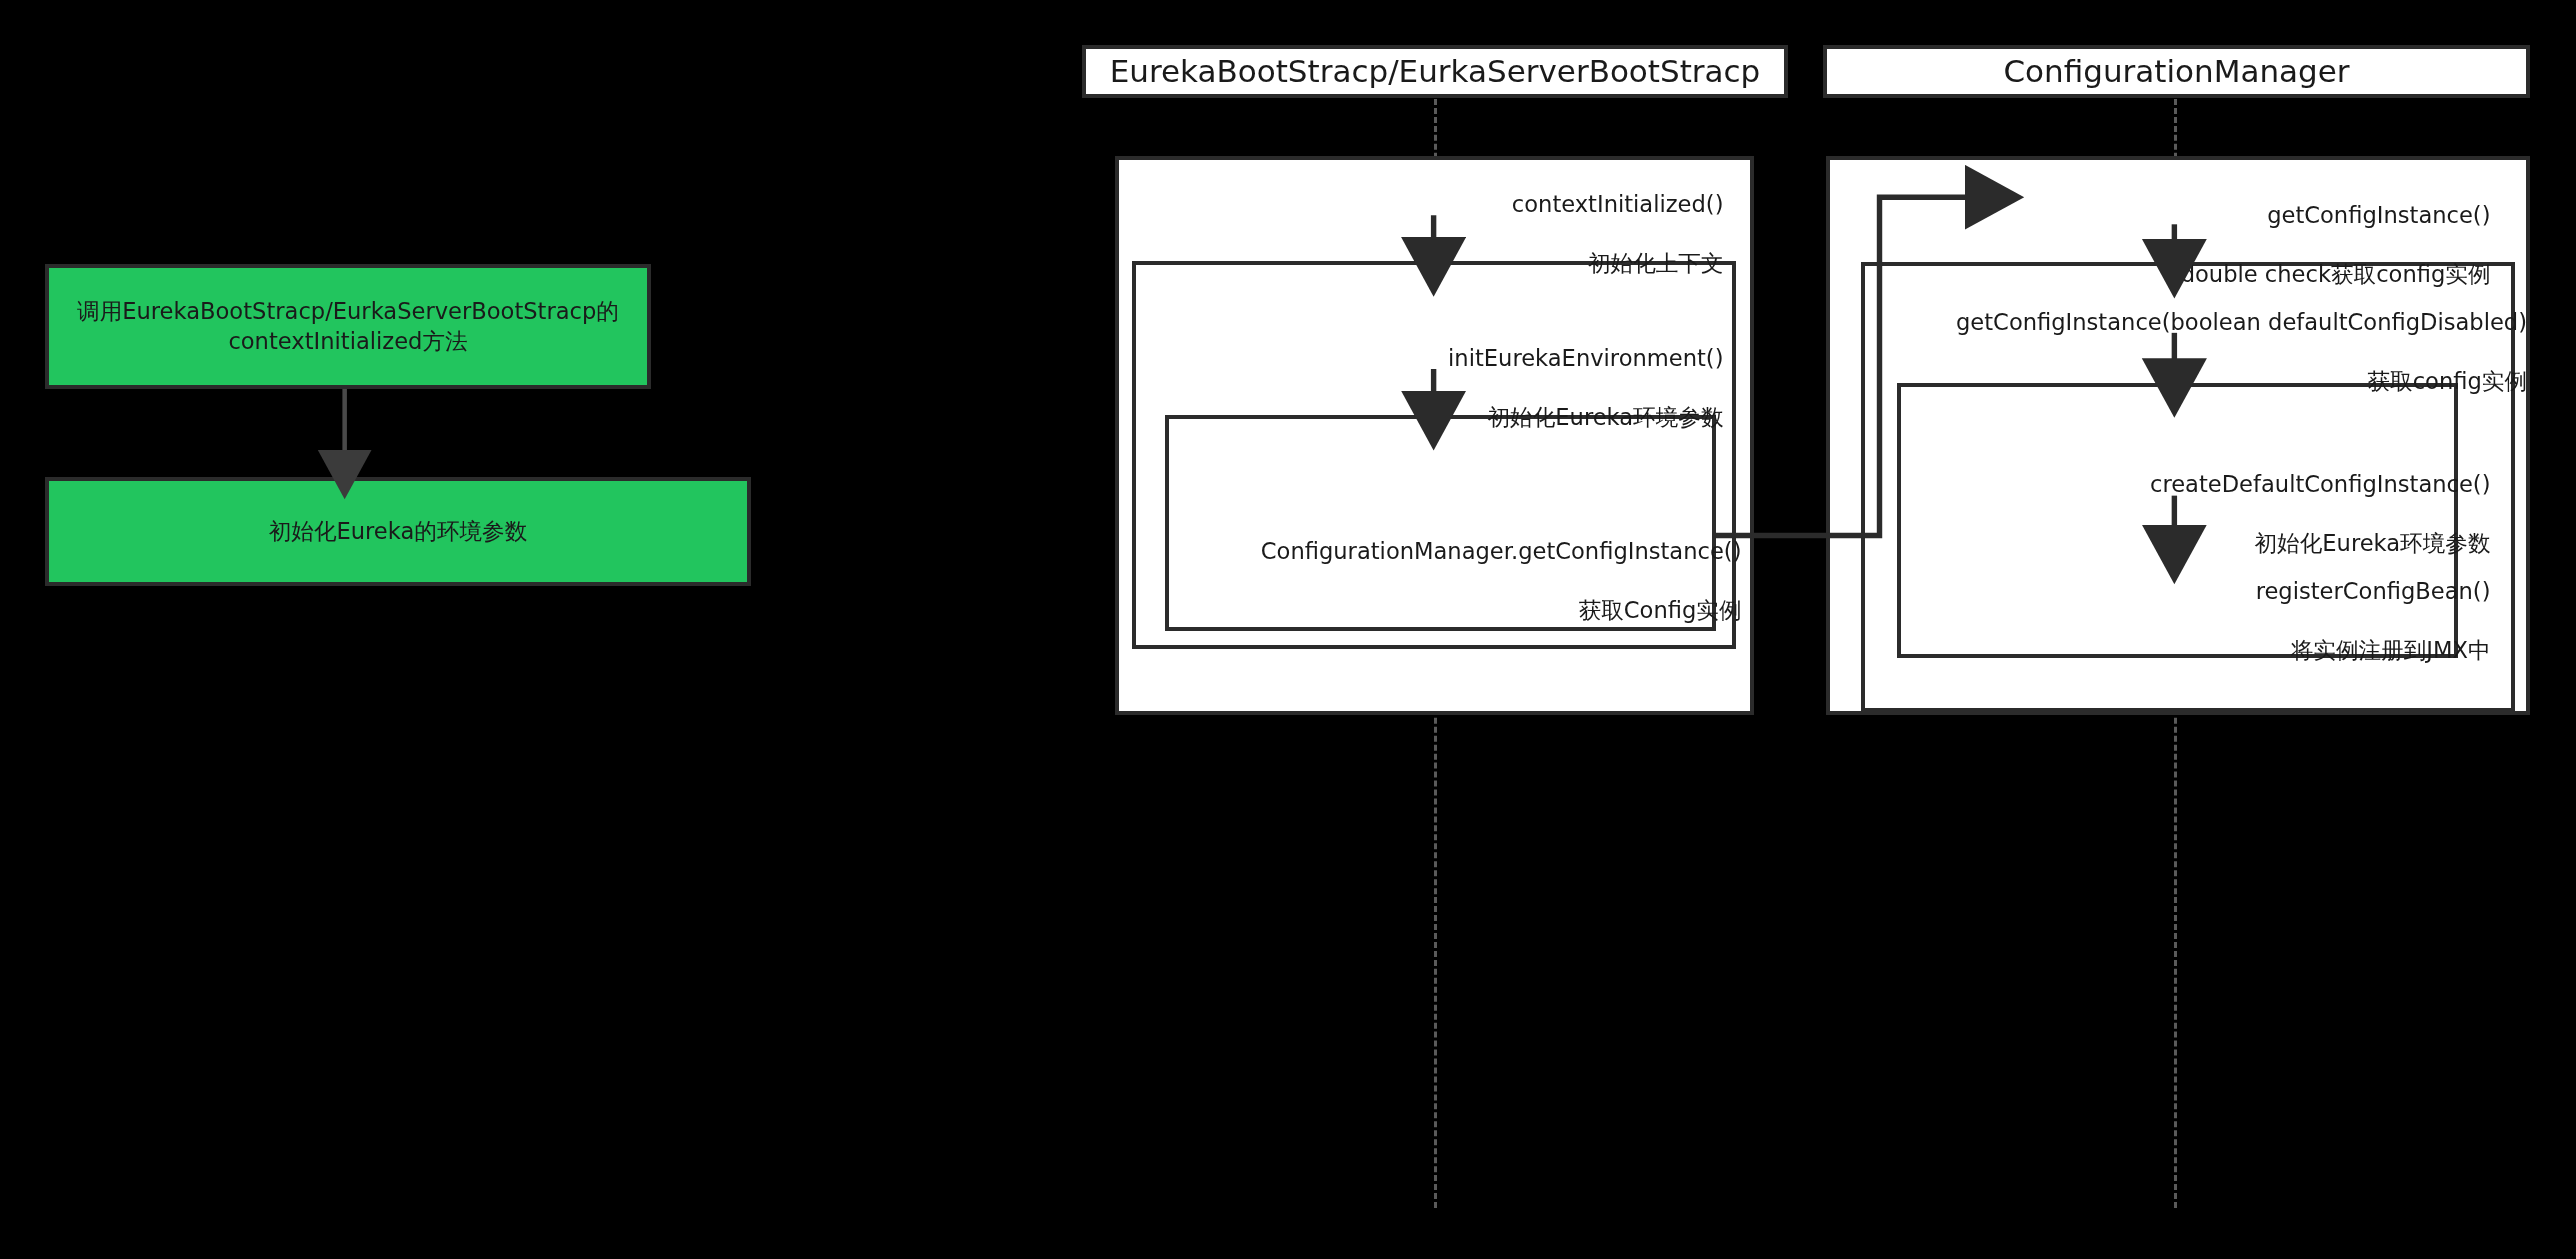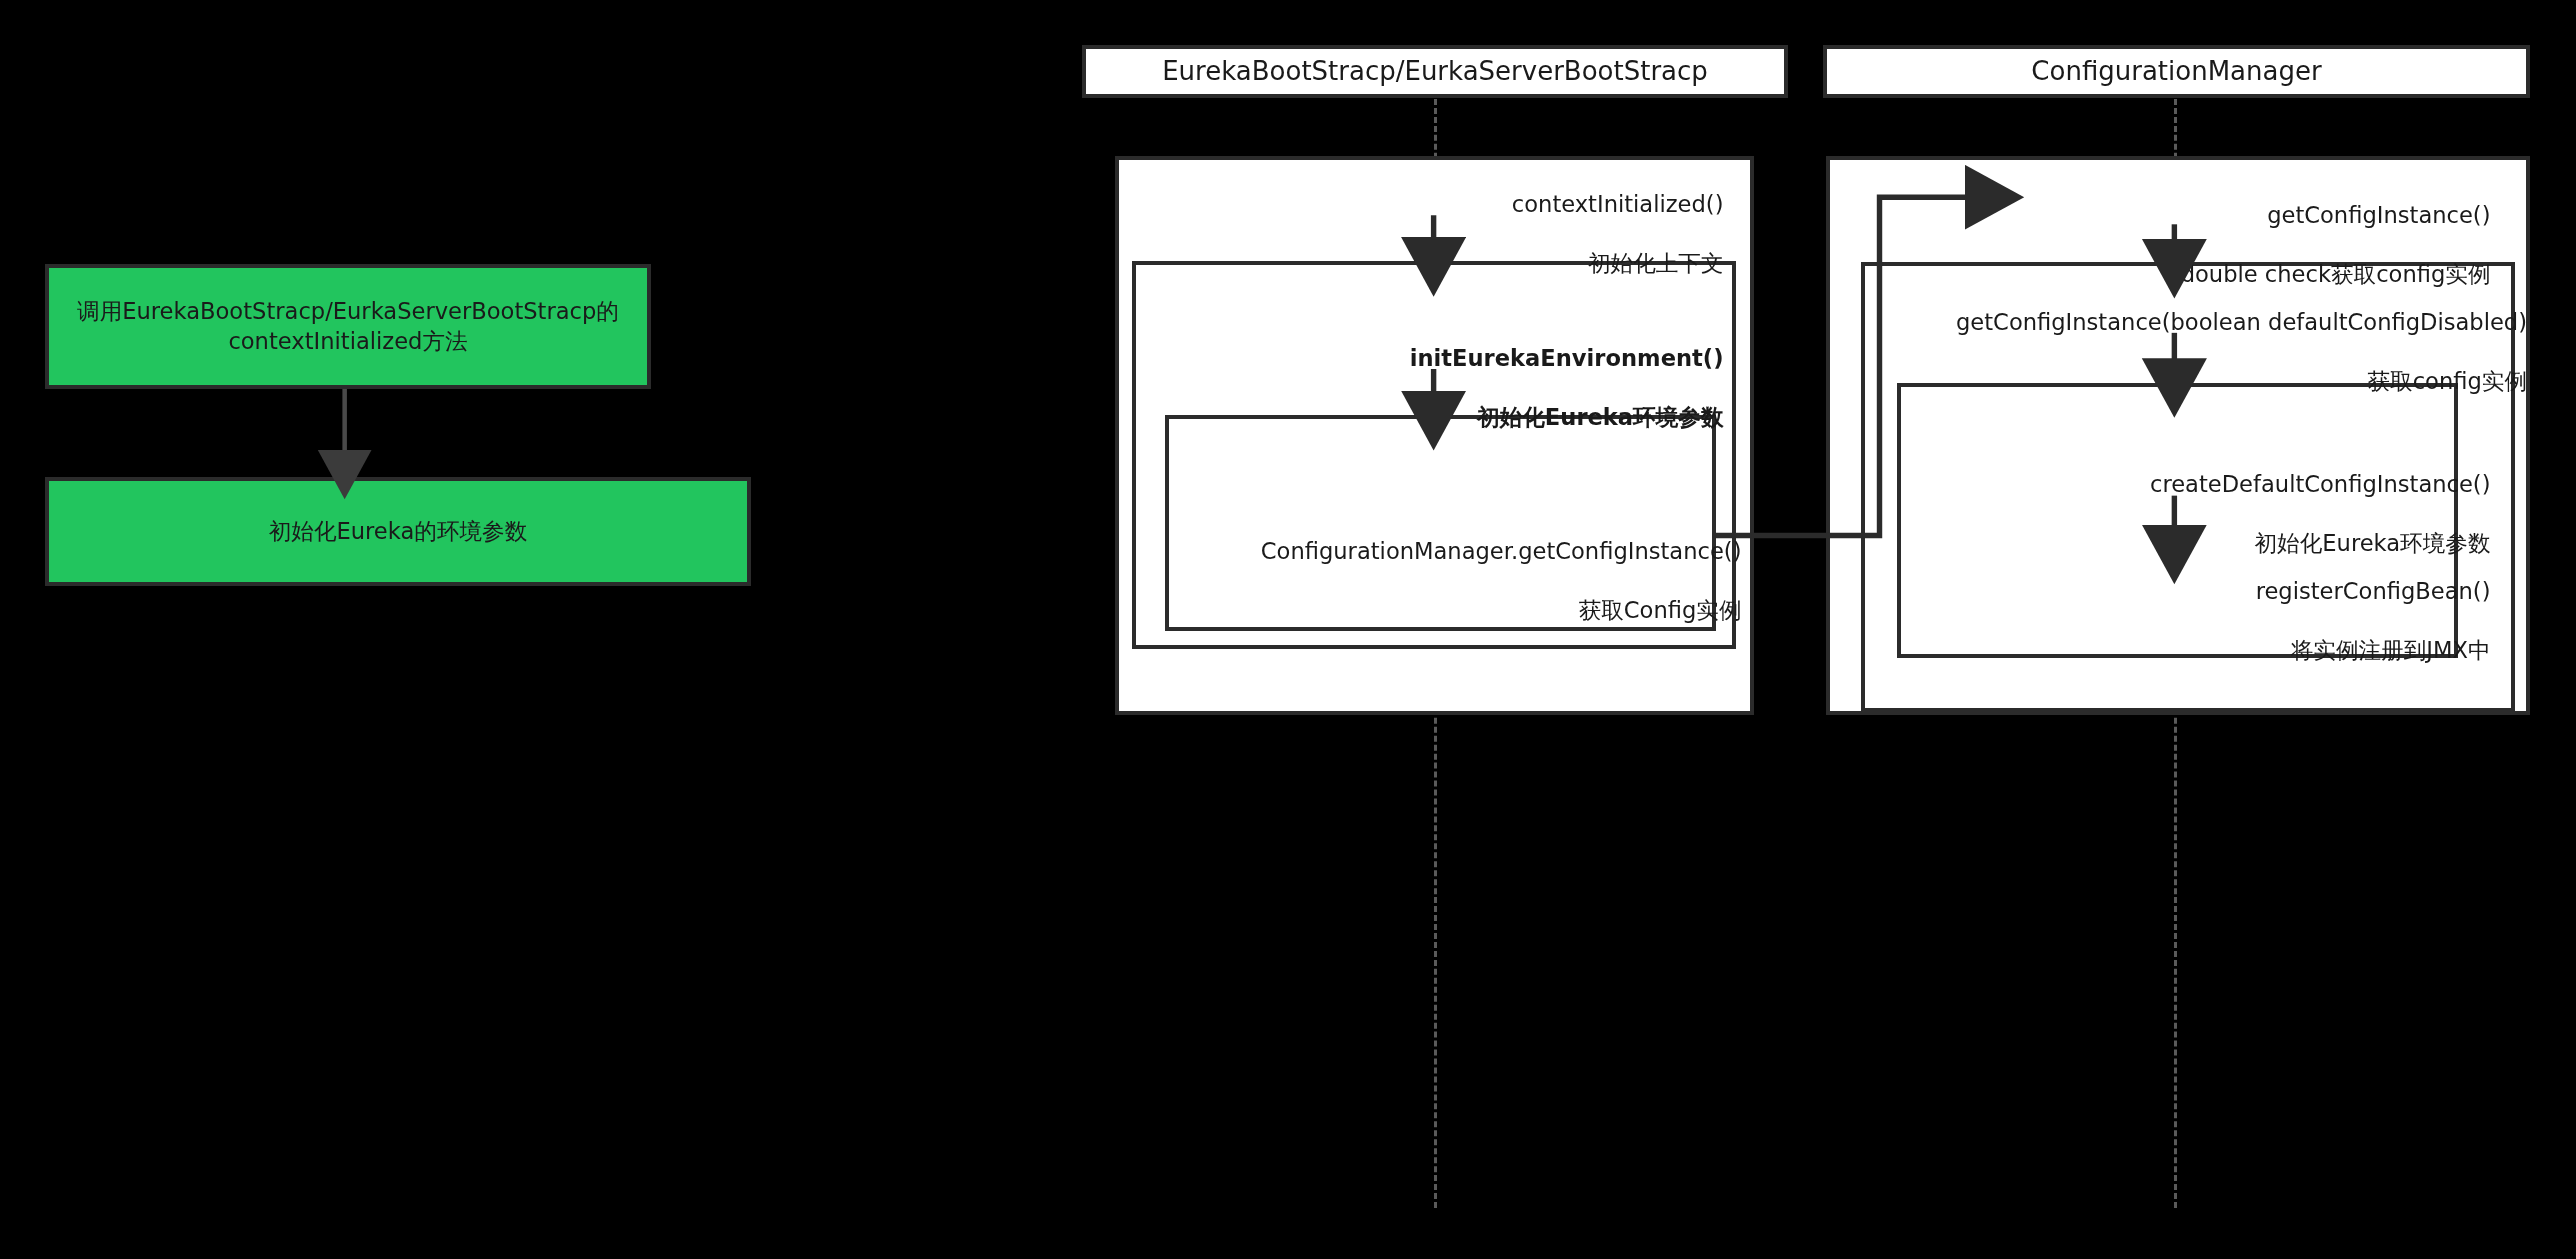--- a/index.html
+++ b/index.html
@@ -40,21 +40,21 @@
     position: absolute;
     background: #ffffff;
     border: 4.5px solid #2b2b2b;
     box-sizing: border-box;
     display: flex;
     align-items: center;
     justify-content: center;
   }
   .header-label {
     color: #1a1a1a;
-    font-size: 26px;
+    font-size: 31px;
     line-height: 1.2;
     text-align: center;
   }
 
   
   .lifeline {
     position: absolute;
     width: 0;
     border-left: 3.6px dashed #5a5a5a;
   }
@@ -118,21 +118,21 @@
 
   <div class="frame inner" style="left:1132px; top:261px; width:604px; height:388px;"></div>
 
   <div class="frame inner" style="left:1165px; top:415px; width:551px; height:216px;"></div>
 
   <div class="msg" style="left:1434px; top:161px; width:579px;">
     <span>contextInitialized()</span><br>
     <span>初始化上下文</span>
   </div>
 
-  <div class="msg" style="left:1434px; top:315px; width:579px;font-weight:bold;">
+  <div class="msg" style="left:1434px; top:315px; width:579px;">
     <span>initEurekaEnvironment()</span><br>
     <span>初始化Eureka环境参数</span>
   </div>
 
   <div class="msg" style="left:1434px; top:508px; width:615px;">
     <span>ConfigurationManager.getConfigInstance()</span><br>
     <span>获取Config实例</span>
   </div>
 
   <div class="frame" style="left:1826px; top:156px; width:704px; height:559px;"></div>

